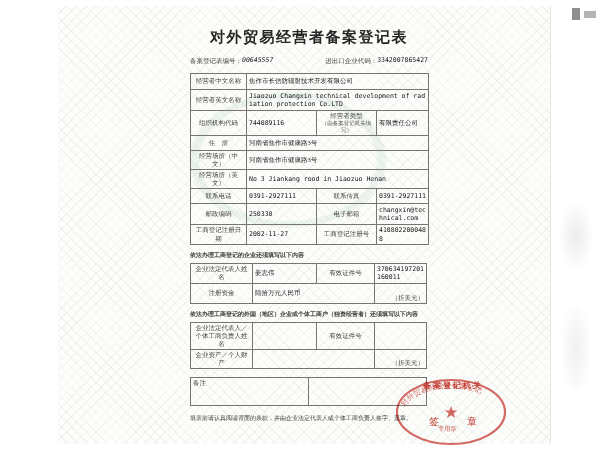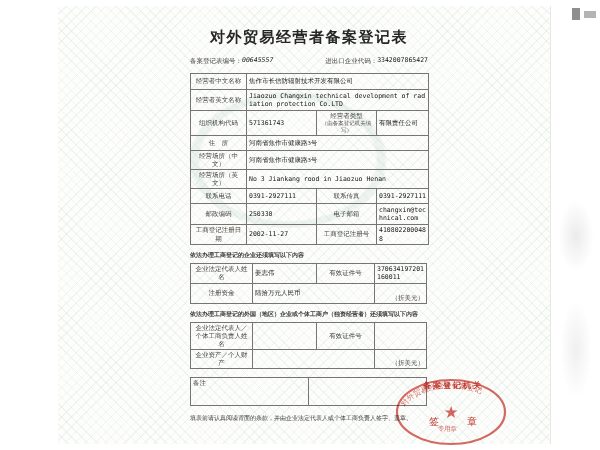--- a/index.html
+++ b/index.html
@@ -85,21 +85,21 @@
           <tr class="h16">
         <td class="lbl">经营者中文名称</td>
         <td colspan="3">焦作市长信防辐射技术开发有限公司</td>
       </tr>
       <tr class="h21">
         <td class="lbl">经营者英文名称</td>
         <td colspan="3" class="v">Jiaozuo Changxin technical development of radiation protection Co.LTD</td>
       </tr>
       <tr class="h21">
         <td class="lbl">组织机构代码</td>
-        <td class="v">571361743</td>
+        <td class="v">744089116</td>
         <td class="lbl">
           <span>经营者类型</span>
           <span class="small-note">（由备案登记机关填写）</span>
         </td>
         <td>有限责任公司</td>
       </tr>
       <tr class="h15">
         <td class="lbl">住　所</td>
         <td colspan="3">河南省焦作市健康路3号</td>
       </tr>

